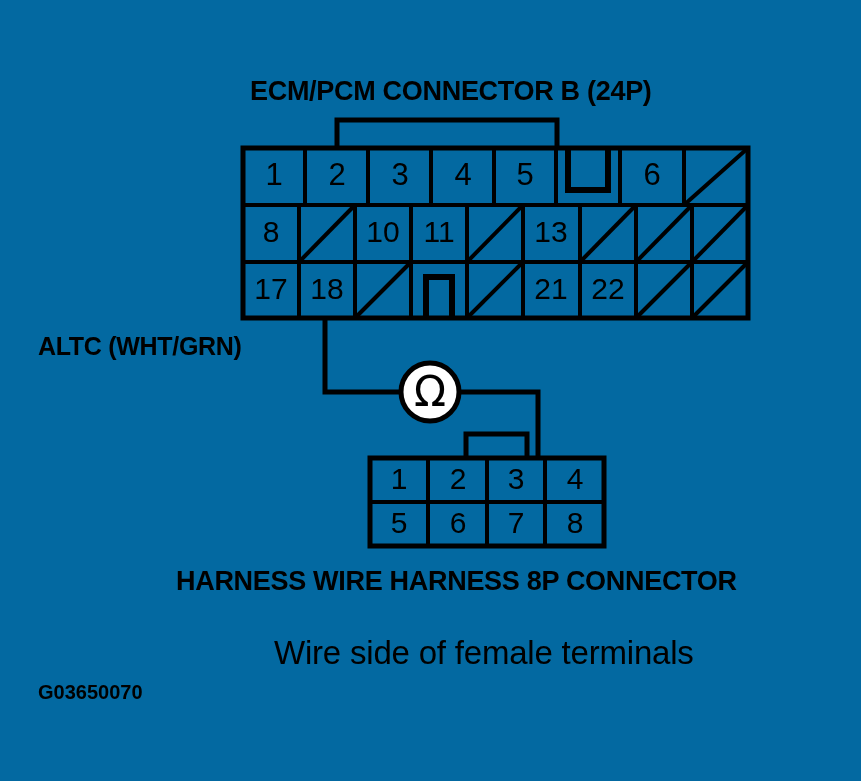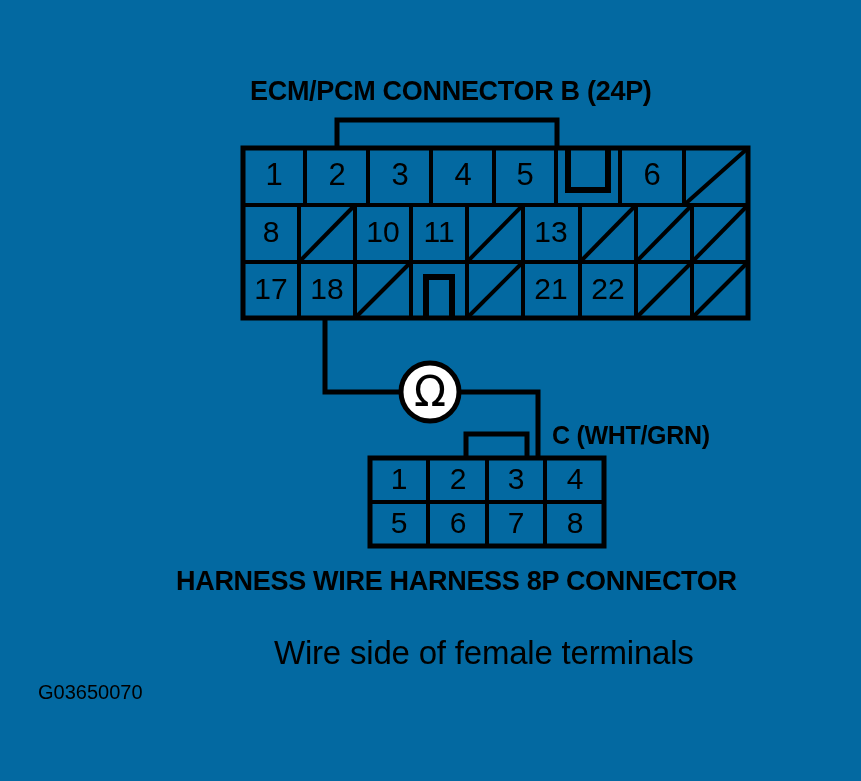--- a/index.html
+++ b/index.html
@@ -34,21 +34,21 @@
     font-weight: bold;
     font-size: 25px;
     letter-spacing: -0.3px;
   }
   .caption-normal {
     font-weight: normal;
     font-size: 33px;
     letter-spacing: -0.2px;
   }
   .code-normal {
-    font-weight: normal;
+    font-weight: bold;
     font-size: 20px;
     letter-spacing: 0px;
   }
   #svg-layer {
     position: absolute;
     left: 0;
     top: 0;
     width: 861px;
     height: 781px;
   }
@@ -74,22 +74,22 @@
     dominant-baseline: middle;
   }
 </style>
 </head>
 <body>
 
 <div id="page">
 
   <div class="lbl title-bold" style="left:250px; top:78px;">ECM/PCM CONNECTOR B (24P)</div>
 
-
-  <div class="lbl label-bold" style="left:552px; top:423px;">C (WHT/GRN)</div>
+  <div class="lbl label-bold" style="left:38px; top:334px;">ALTC (WHT/GRN)</div>
+
 
   <div class="lbl title-bold" style="left:176px; top:568px;">HARNESS WIRE HARNESS 8P CONNECTOR</div>
 
   <div class="lbl caption-normal" style="left:274px; top:636px;">Wire side of female terminals</div>
 
   <div class="lbl code-normal" style="left:38px; top:682px;">G03650070</div>
 
   <svg id="svg-layer" viewBox="0 0 861 781">
 
     <g>

